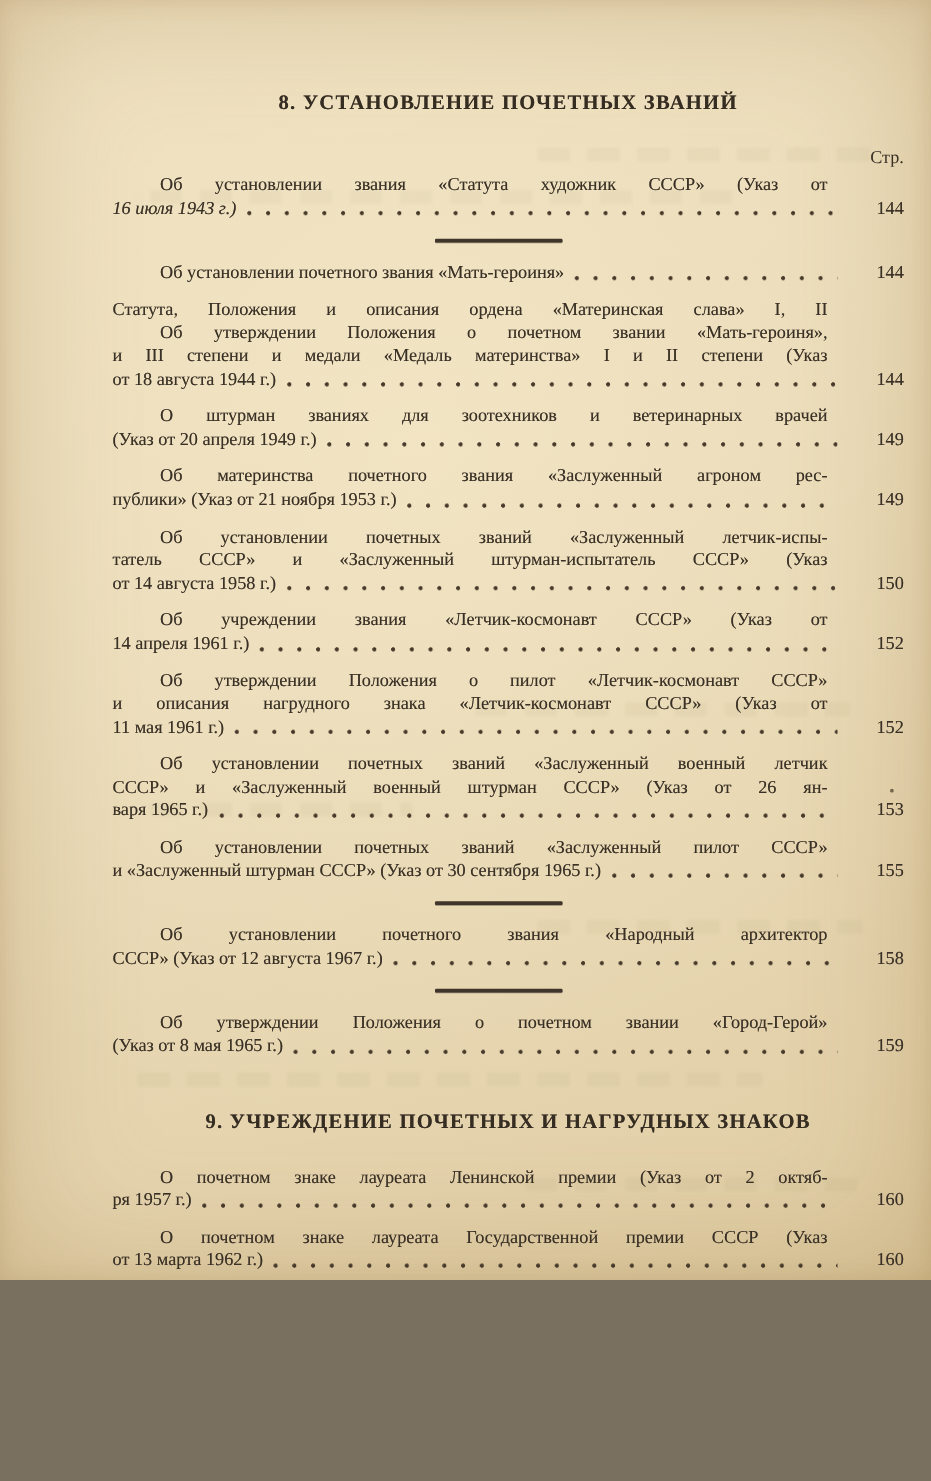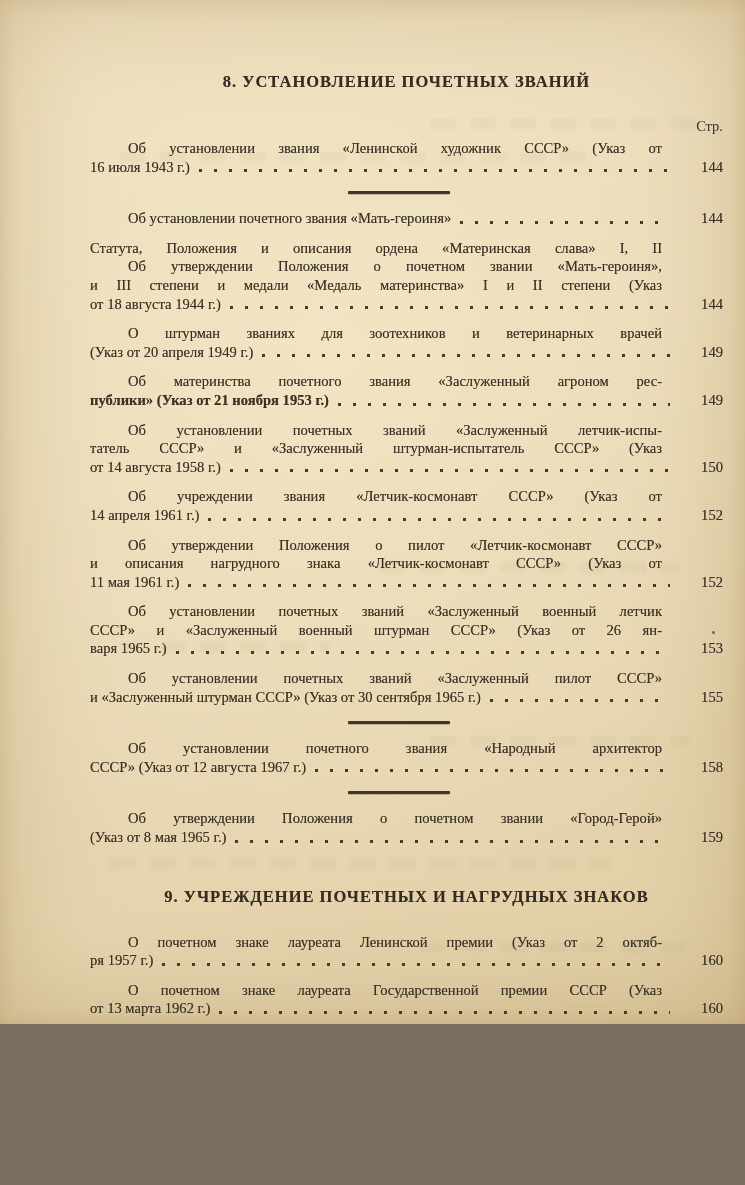--- a/index.html
+++ b/index.html
@@ -87,23 +87,23 @@
   <div class="ghost" style="left:110px;top:858px;width:500px;"></div>
   <div class="ghost" style="left:420px;top:942px;width:280px;"></div>
   <div class="ghost" style="left:130px;top:1036px;width:420px;"></div>
   <div class="speck" style="left:712px;top:631px;"></div>
 
   <div class="content">
 
   <div class="sec-title">8. УСТАНОВЛЕНИЕ ПОЧЕТНЫХ ЗВАНИЙ</div>
       <div class="str-label">Стр.</div>
       <div class="entry first-after-str">
-        <div class="line indent">Об установлении звания «Ленинской художник СССР» (Указ от</div>
-        <div class="tail">
-          <div class="tail-text" style="display: inline-block;">16 июля 1943 г.)</div>
+        <div class="line indent">Об установлении звания «Статута художник СССР» (Указ от</div>
+        <div class="tail">
+          <div class="tail-text" style="display: inline-block; font-style: italic;">16 июля 1943 г.)</div>
           <div class="leader"></div>
           <div class="pagenum">144</div>
         </div>
       </div>
       <div class="divider"></div>
       <div class="entry">
         <div class="tail">
           <div class="tail-text indent" style="display: inline-block;">Об установлении почетного звания «Мать-героиня»</div>
           <div class="leader"></div>
           <div class="pagenum">144</div>
@@ -123,21 +123,21 @@
         <div class="line indent">О штурман званиях для зоотехников и ветеринарных врачей</div>
         <div class="tail">
           <div class="tail-text" style="display: inline-block;">(Указ от 20 апреля 1949 г.)</div>
           <div class="leader"></div>
           <div class="pagenum">149</div>
         </div>
       </div>
       <div class="entry">
         <div class="line indent">Об материнства почетного звания «Заслуженный агроном рес-</div>
         <div class="tail">
-          <div class="tail-text" style="display: inline-block; font-weight: bold;">публики» (Указ от 21 ноября 1953 г.)</div>
+          <div class="tail-text" style="display: inline-block;">публики» (Указ от 21 ноября 1953 г.)</div>
           <div class="leader"></div>
           <div class="pagenum">149</div>
         </div>
       </div>
       <div class="entry">
         <div class="line indent">Об установлении почетных званий «Заслуженный летчик-испы-</div>
         <div class="line">татель СССР» и «Заслуженный штурман-испытатель СССР» (Указ</div>
         <div class="tail">
           <div class="tail-text" style="display: inline-block;">от 14 августа 1958 г.)</div>
           <div class="leader"></div>

